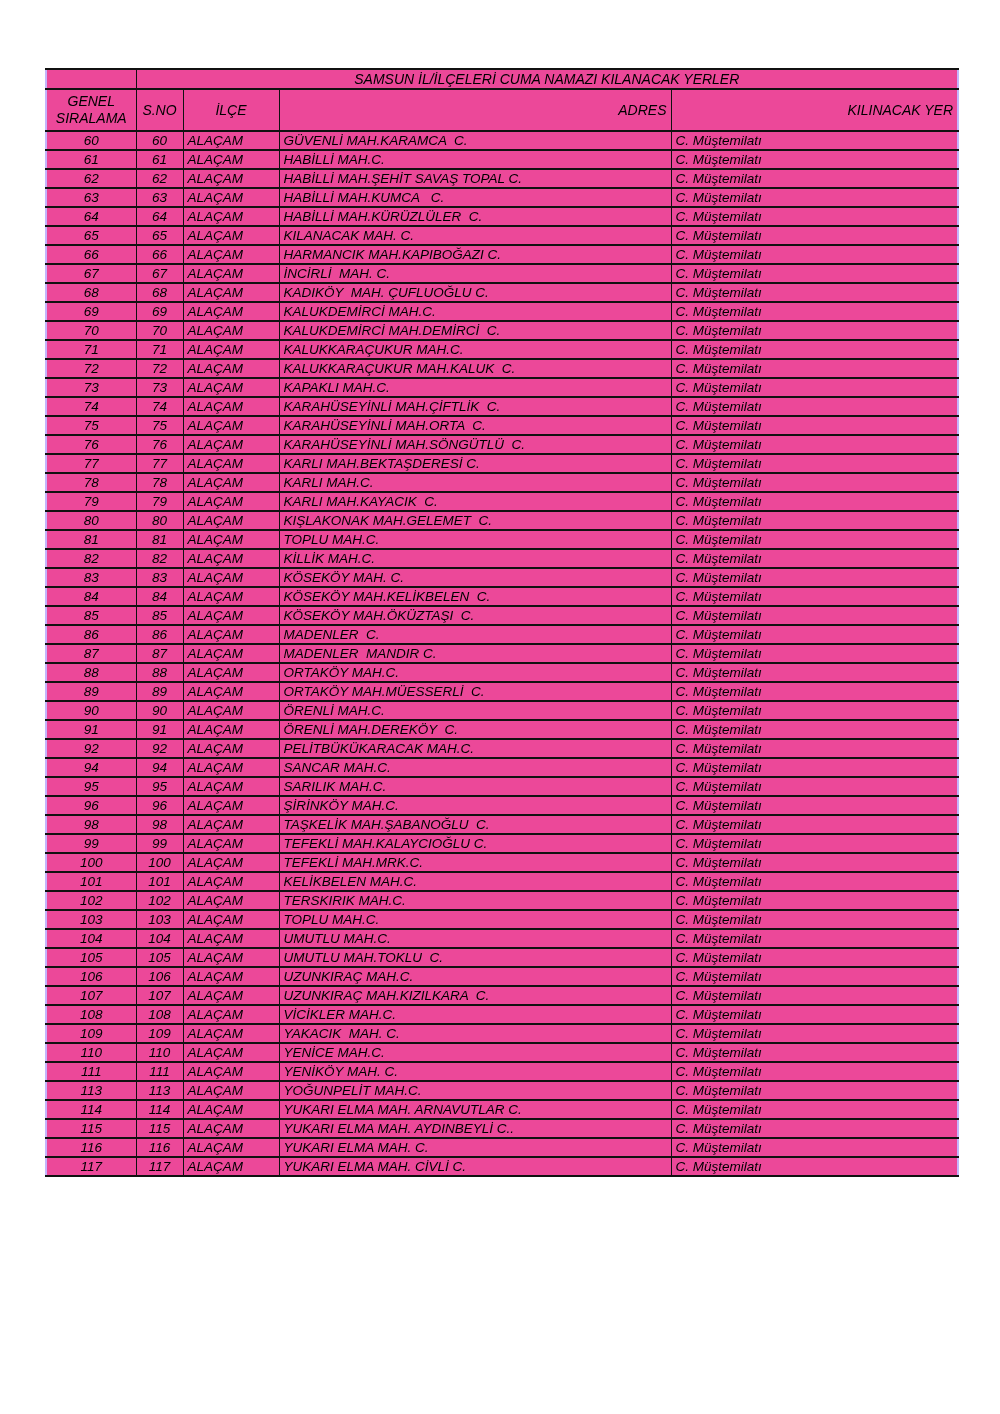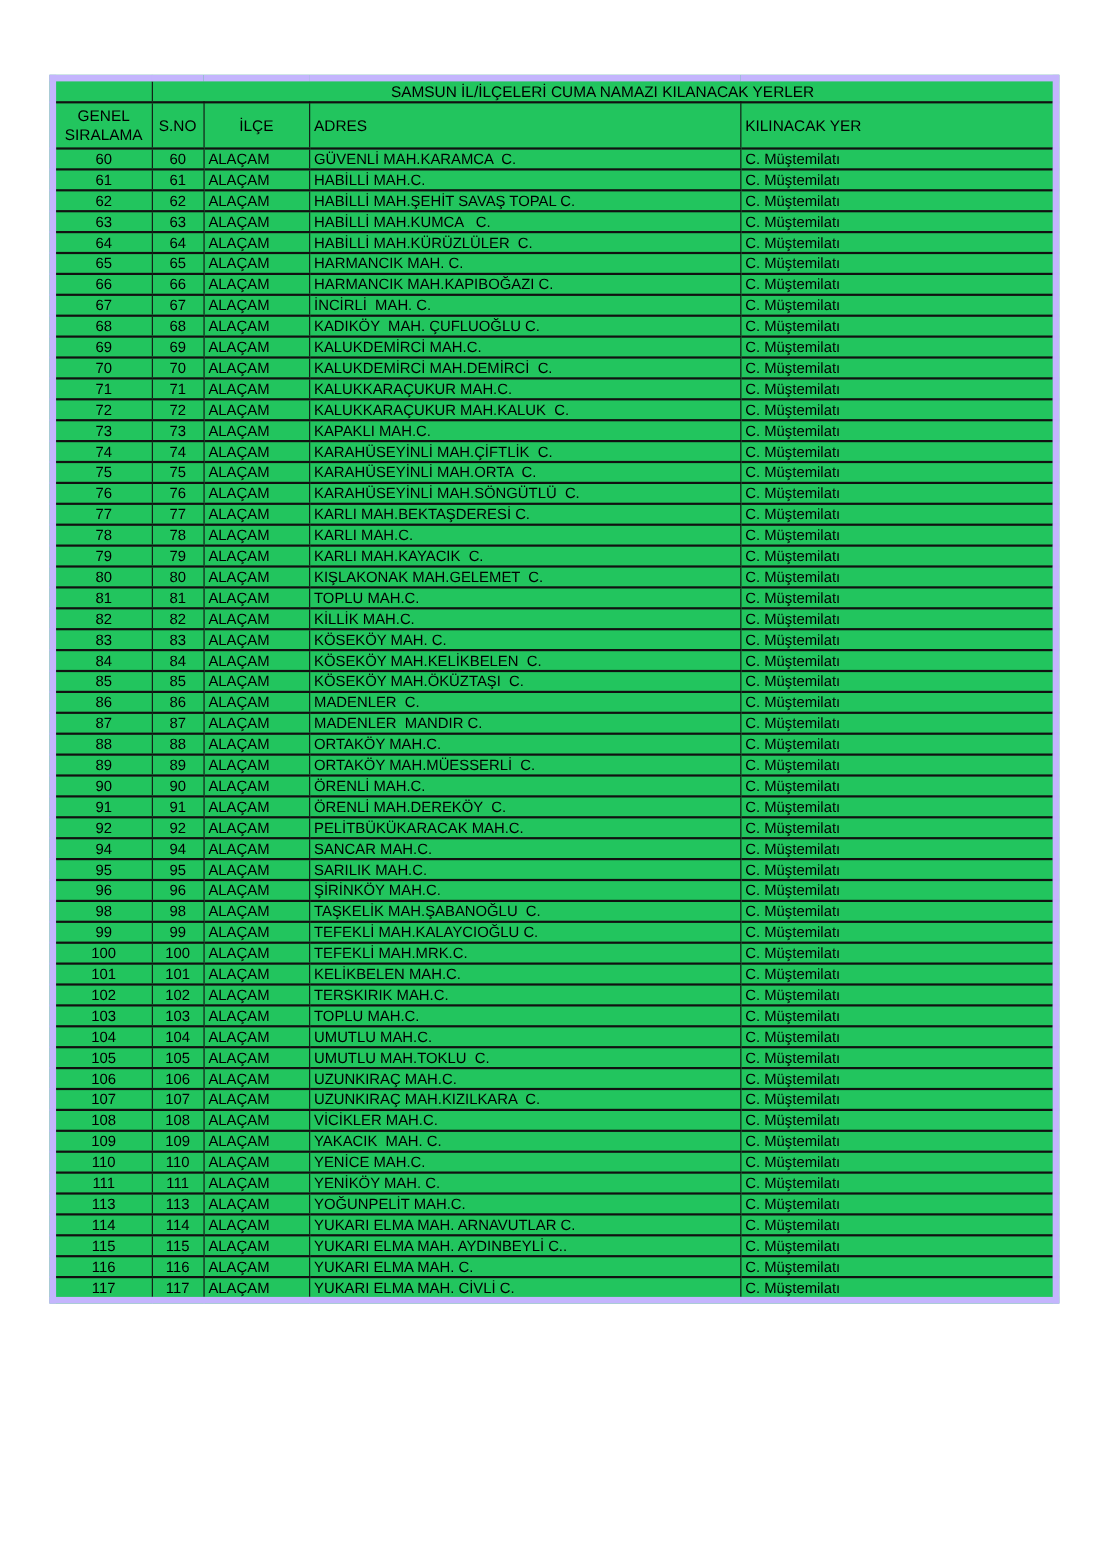--- a/index.html
+++ b/index.html
@@ -13,22 +13,23 @@
   }
   .sheet {
     position: absolute;
     left: 45px;
     top: 68px;
   }
   table.prayer-table {
     border-collapse: collapse;
     table-layout: fixed;
     width: 912px;
-    border: 6px solid #c4b5fd;
-    background: #22c55e;
+    border: 2px solid #c4b5fd;
+    background: #ec4899;
+    font-style: italic;
   }
   table.prayer-table td,
   table.prayer-table th {
     border: 1px solid #111111;
     border-top-width: 2px;
     border-bottom-width: 2px;
     font-weight: normal;
     font-size: 13.5px;
     padding: 0 4px;
     white-space: pre-wrap;
@@ -50,21 +51,21 @@
   }
   tr.header-row th {
     height: 42px;
     font-size: 14px;
     line-height: 17px;
   }
   tr.header-row th.c0,
   tr.header-row th.c1,
   tr.header-row th.c2 { text-align: center; }
   tr.header-row th.c3,
-  tr.header-row th.c4 { text-align: left; }
+  tr.header-row th.c4 { text-align: right; }
 
   tbody td {
     height: 18.4px;
     line-height: 17px;
   }
   tbody td.c0, tbody td.c1 { text-align: center; }
   tbody td.c2, tbody td.c3, tbody td.c4 { text-align: left; }
 </style>
 </head>
 <body>
@@ -124,21 +125,21 @@
           <td class="c0">64</td>
           <td class="c1">64</td>
           <td class="c2">ALAÇAM</td>
           <td class="c3">HABİLLİ MAH.KÜRÜZLÜLER  C.</td>
           <td class="c4">C. Müştemilatı</td>
         </tr>
         <tr>
           <td class="c0">65</td>
           <td class="c1">65</td>
           <td class="c2">ALAÇAM</td>
-          <td class="c3">HARMANCIK MAH. C.</td>
+          <td class="c3">KILANACAK MAH. C.</td>
           <td class="c4">C. Müştemilatı</td>
         </tr>
         <tr>
           <td class="c0">66</td>
           <td class="c1">66</td>
           <td class="c2">ALAÇAM</td>
           <td class="c3">HARMANCIK MAH.KAPIBOĞAZI C.</td>
           <td class="c4">C. Müştemilatı</td>
         </tr>
         <tr>

